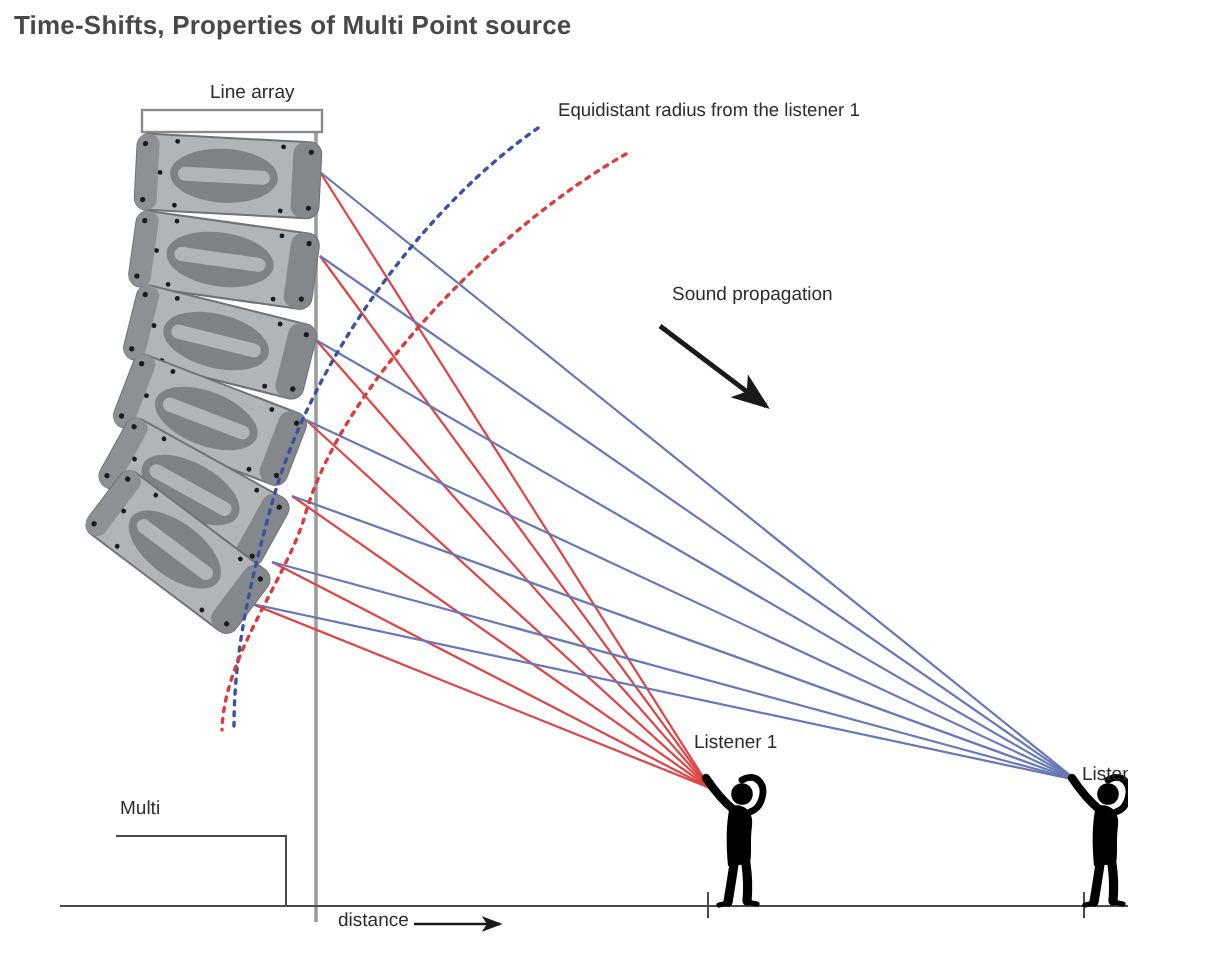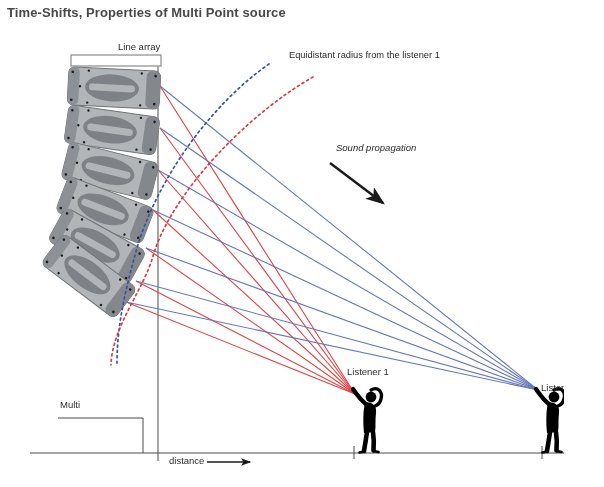--- a/index.html
+++ b/index.html
@@ -102,26 +102,26 @@
     <line x1="330" y1="163" x2="383" y2="203" stroke="#1a1a1a" stroke-width="2.4" marker-end="url(#arrowB)"></line>
 
     <line x1="207" y1="462" x2="250" y2="462" stroke="#1a1a1a" stroke-width="1.3" marker-end="url(#arrowB)"></line>
 
     <use href="#person" x="352" y="388"></use>
     <use href="#person" x="535" y="388"></use>
   </svg>
 
   <div class="title">Time-Shifts, Properties of Multi Point source</div>
 
-  <div class="lbl" style="left:118px;top:42px;">Line array</div>
+  <div class="lbl" style="left:105px;top:42px;">Line array</div>
 
-  <div class="lbl" style="left:289px;top:50px;font-size:9.3px;">Equidistant radius from the listener 1</div>
+  <div class="lbl" style="left:279px;top:50px;font-size:9.3px;">Equidistant radius from the listener 1</div>
 
 
-  <div class="lbl" style="left:336px;top:143px;font-style:italic;">Sound propagation</div>
+  <div class="lbl" style="left:336px;top:143px;">Sound propagation</div>
 
   <div class="lbl" style="left:347px;top:367px;text-align:right;">Listener 1</div>
 
   <div class="lbl" style="left:541px;top:369px;margin-top:14px;">Listener 2</div>
 
   <div class="lbl" style="left:60px;top:400px;">Multi</div>
 
   <div class="lbl" style="left:169px;top:456px;">distance</div>
 
 </div>

